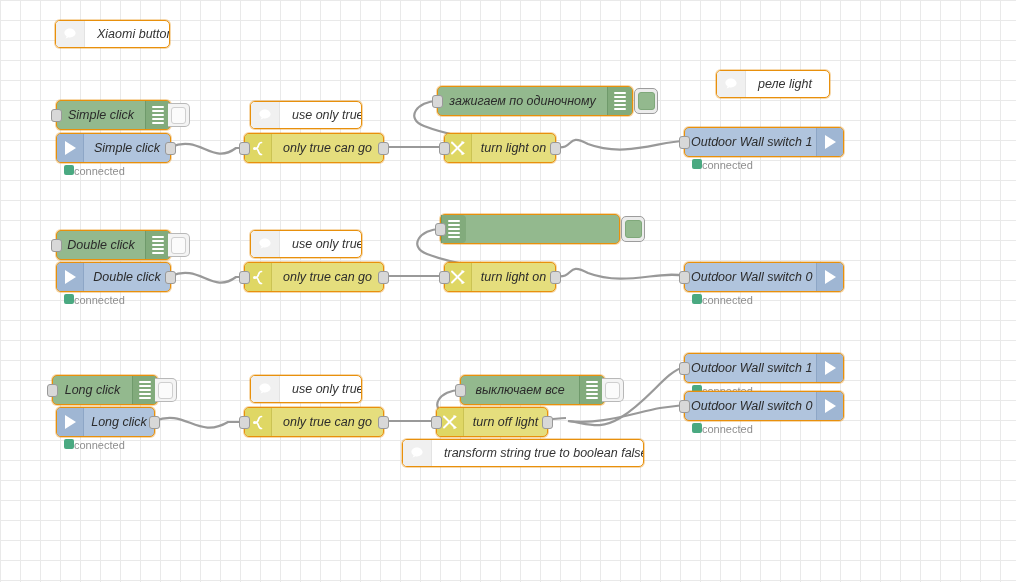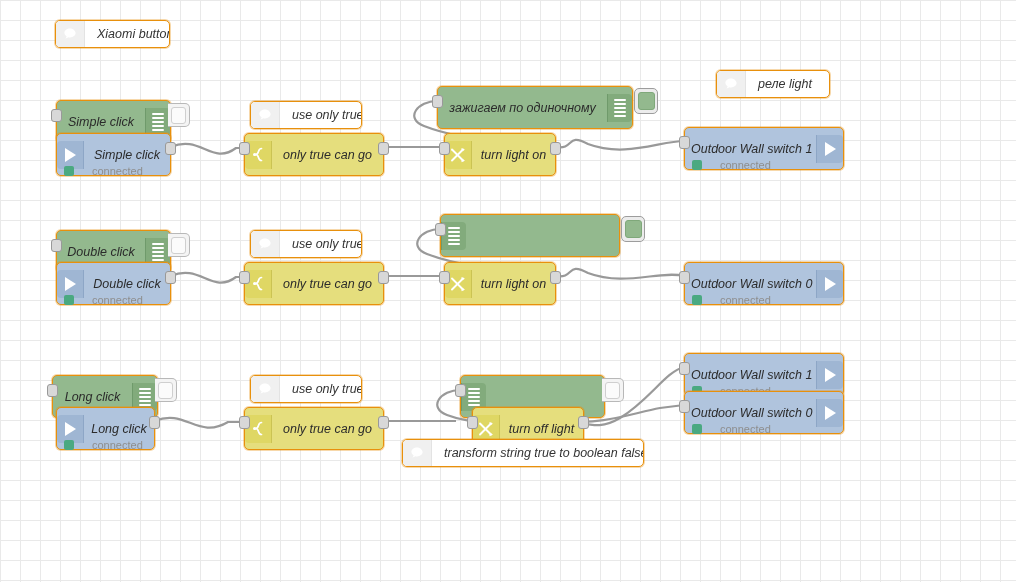--- a/index.html
+++ b/index.html
@@ -16,21 +16,21 @@
       linear-gradient(to bottom, #e9e9e9 1px, transparent 1px);
     background-size:20px 20px;
     background-position:0 0;
   }
   #wires{position:absolute;left:0;top:0;width:1016px;height:582px;pointer-events:none;}
 
   
   .node{
     position:absolute;
     box-sizing:border-box;
-    height:43px;
+    height:30px;
     border:1px solid #e8900c;
     border-radius:5px;
     display:flex;align-items:center;
     font-style:italic;
     font-size:12.5px;
     color:#2b2b2b;
     overflow:visible;
     box-shadow:0 0 0 1px rgba(232,144,12,0.35);
   }
   .node .lbl{
@@ -124,21 +124,21 @@
   }
   .port.in{left:-6px;}
   .port.out{right:-6px;}
 
   
   .status{
     position:absolute;
     font-style:normal;
     font-size:11px;
     color:#8e8e8e;
-    display:flex;align-items:center;gap:18px;
+    display:flex;gap:0;
     white-space:nowrap;
   }
   .status .dot{
     width:10px;height:10px;border-radius:2px;background:#4aa981;display:inline-block;
   }
 </style>
 </head>
 <body>
 
 <div id="canvas">
@@ -389,32 +389,33 @@
               <path d="M11.5 14.5 C7 14.5 10 8.5 5.5 8.5"></path>
             </g>
             <circle cx="4.6" cy="8.5" r="1.6" fill="#ffffff"></circle>
           </svg>
         </div>
         <div class="lbl">only true can go</div>
         <div class="port out"></div>
       </div>
       <div class="node n-inject" style="left: 460px; top: 375px; width: 145px;">
         <div class="port in"></div>
+        <div class="lbl">выключаем все</div>
         <div class="ham">
           <i></i>
           <i></i>
           <i></i>
           <i></i>
           <i></i>
         </div>
         <div class="injbtn">
           <div class="pad"></div>
         </div>
       </div>
-      <div class="node n-yellow" style="left: 472px; top: 407px; width: 112px;">
+      <div class="node n-yellow" style="left: 436px; top: 407px; width: 112px;">
         <div class="port in"></div>
         <div class="icobox">
           <svg width="18" height="18" viewBox="0 0 18 18">
             <g stroke="#ffffff" stroke-width="1.9" fill="none" stroke-linecap="round">
               <path d="M3 3.5 L14 14.5"></path>
               <path d="M14 3.5 L3 14.5"></path>
             </g>
             <path d="M12.5 2 L16 3.7 L12.6 5.6 Z" fill="#ffffff"></path>
             <path d="M12.5 16.2 L16 14.5 L12.6 12.6 Z" fill="#ffffff"></path>
           </svg>

